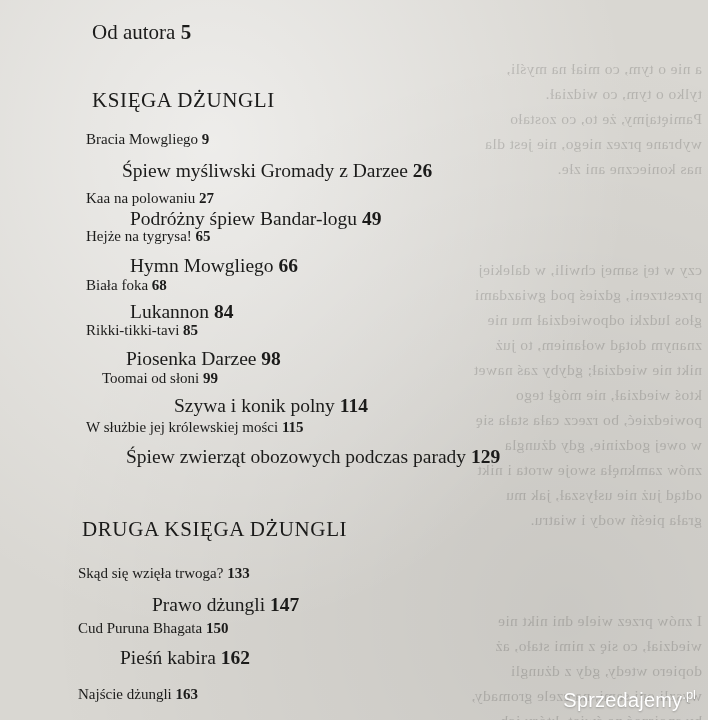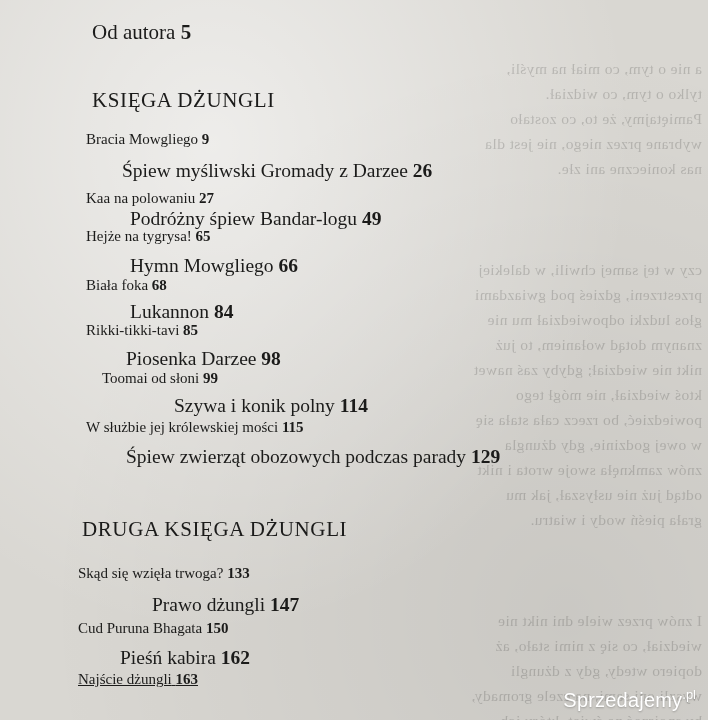--- a/index.html
+++ b/index.html
@@ -88,21 +88,21 @@
   #e9         { left: 126px; top: 348px; }
   #e10        { left: 102px;  top: 370px; }
   #e11        { left: 126px; top: 395px; margin-left: 48px; }
   #e12        { left: 86px;  top: 419px; }
   #e13        { left: 126px; top: 446px; }
   #h-jungle2  { left: 82px;  top: 517px; }
   #f0         { left: 78px;  top: 565px; }
   #f1         { left: 120px; top: 594px; margin-left: 32px; }
   #f2         { left: 78px;  top: 620px; }
   #f3         { left: 120px; top: 647px; }
-  #f4         { left: 78px;  top: 671px; text-decoration: underline; }
+  #f4         { left: 78px;  top: 686px; }
 
   #watermark {
     position: absolute;
     right: 12px;
     bottom: 8px;
     font-family: "Liberation Sans", sans-serif;
     font-size: 20px;
     color: #ffffff;
     text-shadow: 0 1px 2px rgba(0,0,0,0.25);
     letter-spacing: 0.2px;

